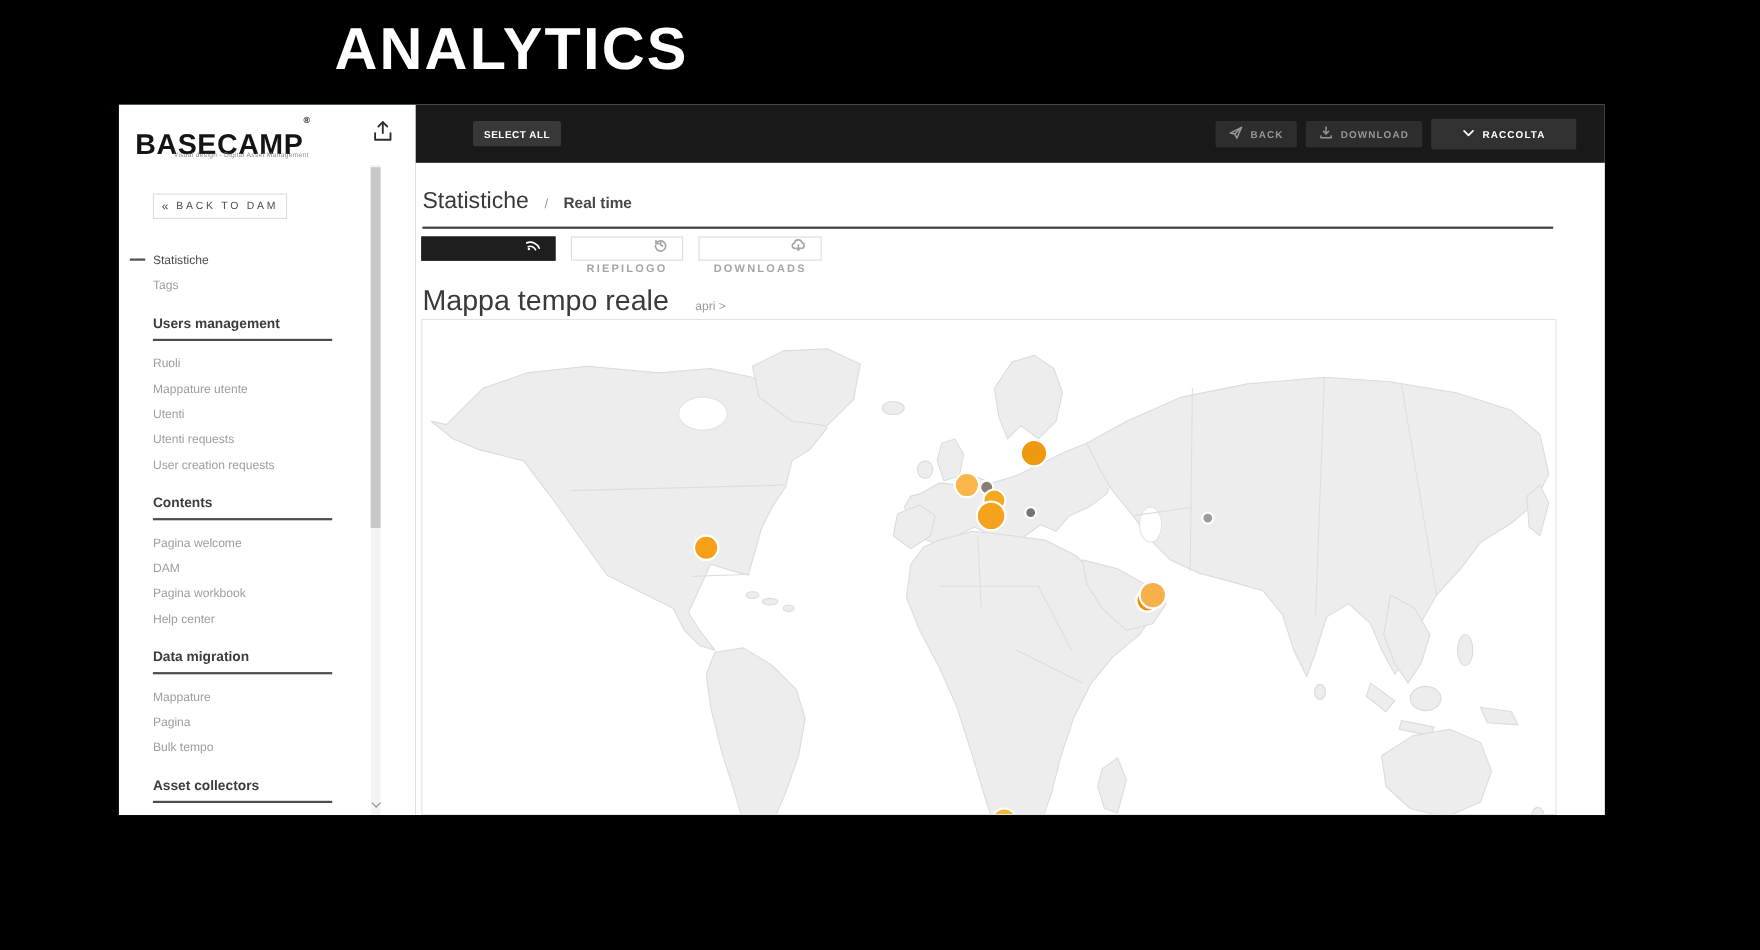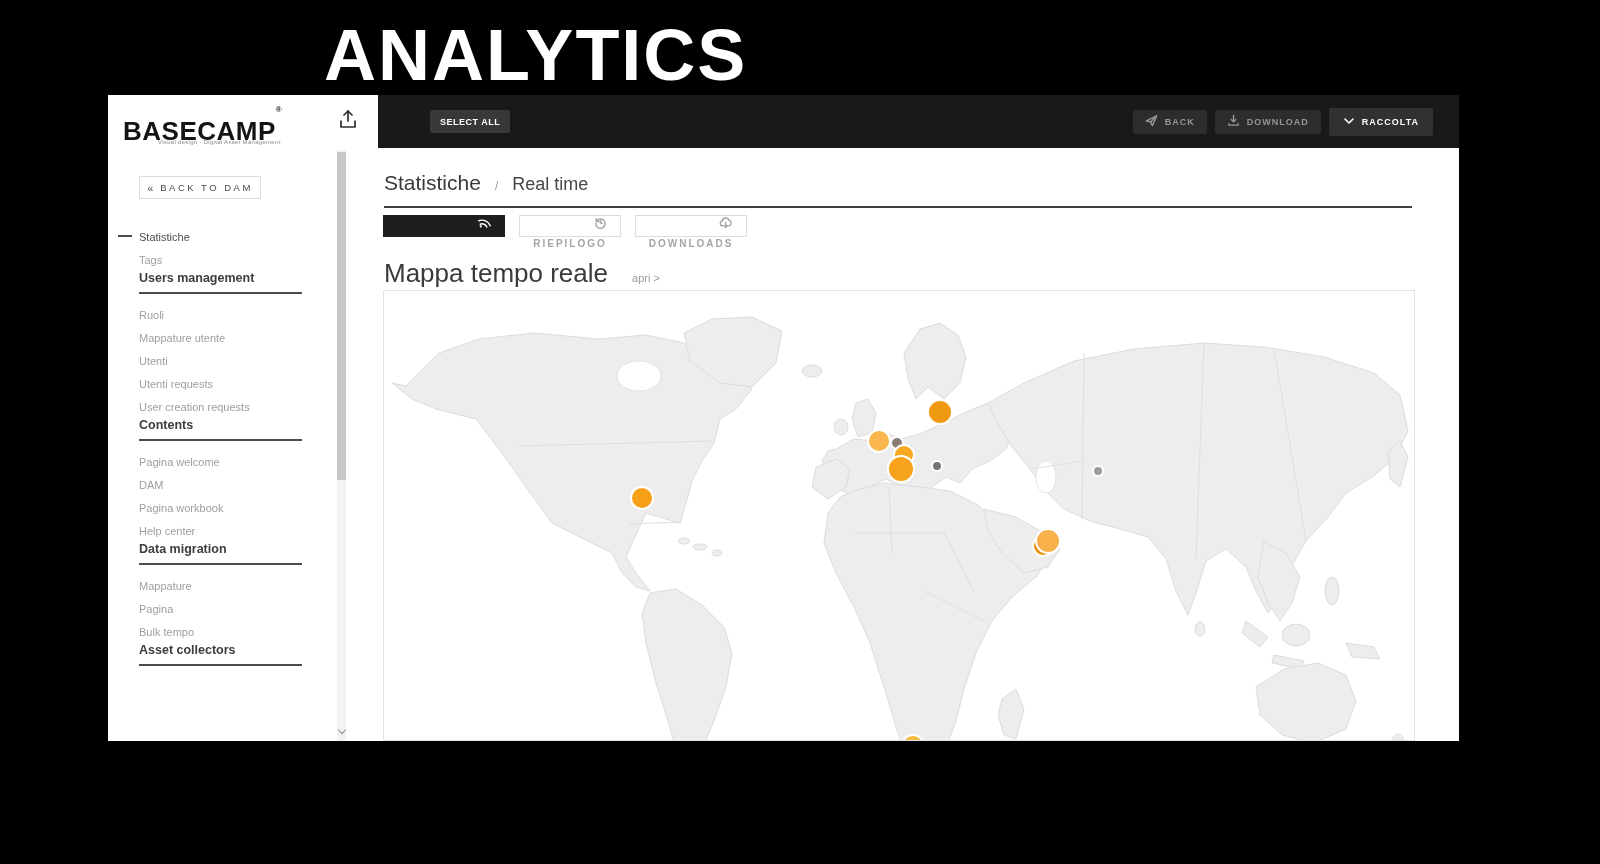--- a/index.html
+++ b/index.html
@@ -1,58 +1,58 @@
 <!DOCTYPE html>
 <html><head>
 <meta charset="utf-8">
 <style>
   * { margin:0; padding:0; box-sizing:border-box; }
   html,body { width:1600px; height:864px; background:#000; font-family:"Liberation Sans", sans-serif; overflow:hidden; }
   .stage { position:relative; width:1600px; height:864px; background:#000; }
 
-  .page-title { position:absolute; left:324px; top:14px; color:#fff; font-size:72px; font-weight:900; letter-spacing:2px; }
+  .page-title { position:absolute; left:304px; top:14px; color:#fff; font-size:54px; font-weight:900; letter-spacing:2px; }
 
   .window { position:absolute; left:108px; top:95px; width:1351px; height:646px; background:#14532d; display:flex; overflow:hidden; }
 
   
   .sidebar { position:relative; width:270px; background:#fff; flex:0 0 270px; }
   .logo { position:absolute; left:15px; top:10px; font-size:26px; font-weight:900; color:#141414; letter-spacing:.5px; }
   .logo sup { font-size:8px; vertical-align:28px; }
   .logo-tagline { position:absolute; left:50px; top:44px; font-size:6px; color:#8a8a8a; letter-spacing:.3px; }
   .upload-btn { position:absolute; left:228px; top:13px; width:24px; height:24px; cursor:pointer; }
   .back-btn { position:absolute; left:31px; top:81px; width:122px; height:23px; border:1px solid #ddd; background:#fff;
               display:flex; align-items:center; justify-content:center; gap:7px; font-size:9.5px; letter-spacing:2.5px; color:#4a4a4a; cursor:pointer; }
   .back-btn .laquo { font-size:11px; letter-spacing:0; }
   .nav { position:absolute; top:130px; left:31px; width:163px; }
   .nav-item { height:23px; display:flex; align-items:center; font-size:11px; color:#9e9e9e; cursor:pointer; position:relative; }
   .nav-item.active { color:#4d4d4d; }
   .nav-item.active .dash { position:absolute; left:-21px; top:10px; width:14px; height:2px; background:#4d4d4d; }
-  .nav-section { margin-bottom:9px; padding-bottom:7px; border-bottom:2px solid #4c4c4c;
+  .nav-section { margin-top:16px; margin-bottom:9px; padding-bottom:7px; border-bottom:2px solid #4c4c4c;
                  font-size:12.5px; font-weight:bold; color:#3d3d3d; }
   .sb-scroll-track { position:absolute; left:229px; top:55px; width:9px; height:591px; background:#f3f3f3; }
   .sb-scroll-thumb { position:absolute; left:0; top:2px; width:9px; height:328px; background:#c8c8c8; cursor:pointer; }
   .sb-scroll-down { position:absolute; left:230px; top:632px; width:8px; height:8px; cursor:pointer; }
   .sb-scroll-down::before { content:""; position:absolute; left:1px; top:0; width:5px; height:5px;
       border-right:1.5px solid #8a8a8a; border-bottom:1.5px solid #8a8a8a; transform:rotate(45deg); }
 
   
   .main { position:relative; flex:1; background:#fff; }
   .topbar { position:absolute; left:0; top:0; width:100%; height:53px; background:#191919; display:flex; align-items:center; padding:0 26px 0 23px; }
   .btn-dark { background:#383838; border:none; color:#fff; font-weight:bold; font-size:9px; letter-spacing:.5px;
               height:23px; padding:0 10px; border-radius:2px; cursor:pointer;margin-left:29px; }
   .topbar-right { margin-left:auto; display:flex; align-items:center; gap:8px; }
   .tb-btn { height:24px; padding:0 12px; background:#2d2d2d; border:none; border-radius:2px; color:#969696;
             font-size:9px; font-weight:bold; letter-spacing:1px; display:flex; align-items:center; gap:7px; cursor:pointer; }
-  .tb-btn.primary { height:28px; padding:0 14px; background:#313131; color:#fff; }
+  .tb-btn.primary { height:28px; padding:0 28px; background:#313131; color:#fff; }
 
   .breadcrumb { position:absolute; left:6px; top:76px; width:1028px; display:flex; align-items:baseline; gap:14px;
                 padding-bottom:11px; border-bottom:2px solid #3f3f3f; }
   .bc-main { font-size:21px; color:#3a3a3a; font-weight:500; cursor:pointer; }
   .bc-sep { font-size:12px; color:#9a9a9a; }
-  .bc-cur { font-size:18px; font-weight:normal; color:#474747; }
+  .bc-cur { font-size:14px; font-weight:bold; color:#474747; }
 
   .tabs { position:absolute; left:5px; top:120px; display:flex; gap:14px; }
   .tab { height:22px; padding:0 13px; display:flex; align-items:flex-end; gap:7px; font-size:10px; font-weight:bold;
          letter-spacing:2px; border:1px solid #ddd; background:#fff; color:#a5a5a5; cursor:pointer;flex-direction:column; }
   .tab.active { background:#1e1e1e; border-color:#1e1e1e; color:#fff; }
 
   .map-head { position:absolute; left:6px; top:163px; display:flex; align-items:baseline; gap:24px; }
   .map-title { font-size:26px; color:#3a3a3a; font-weight:500; }
   .map-link { font-size:11px; color:#9a9a9a; cursor:pointer; }
 

